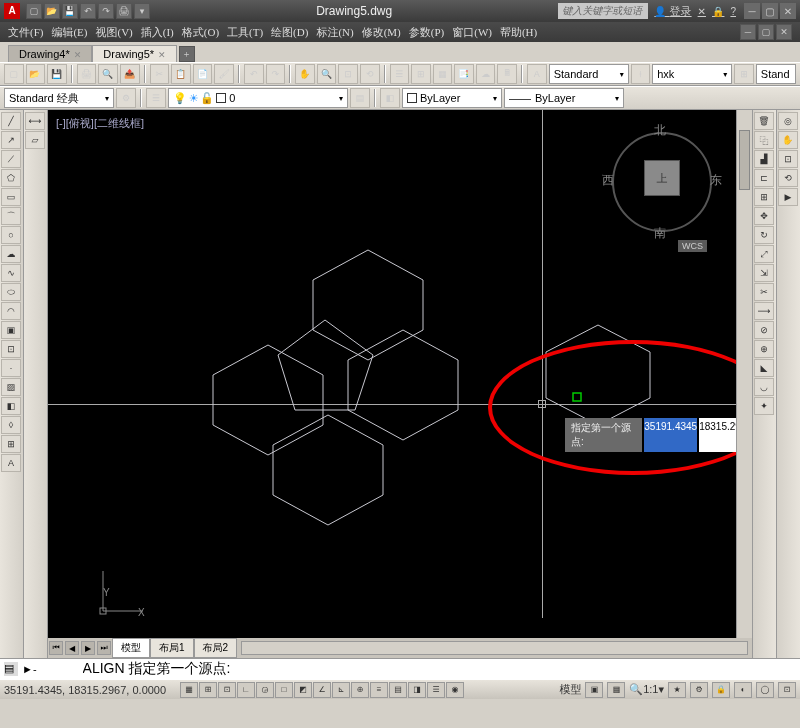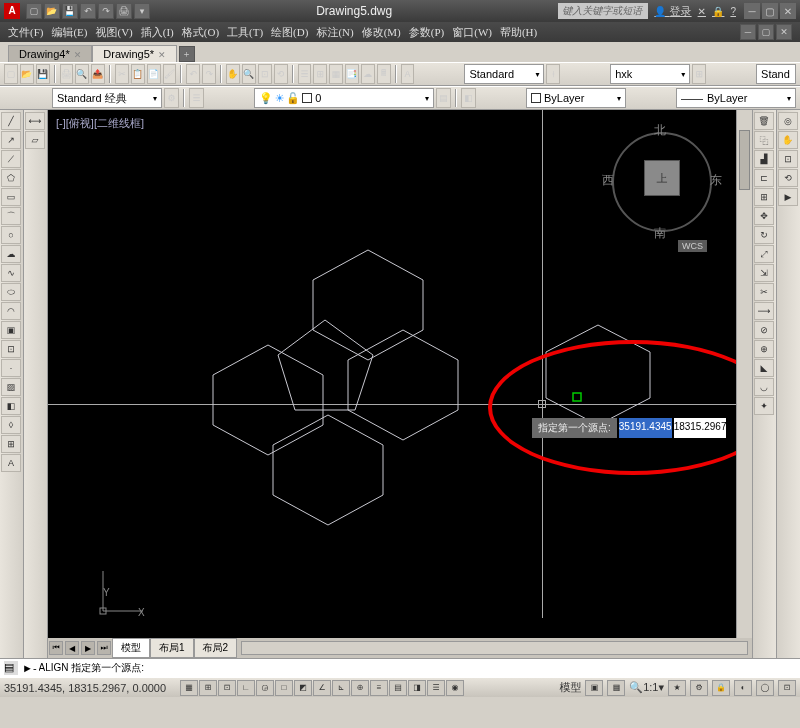--- a/index.html
+++ b/index.html
@@ -16,21 +16,21 @@
 .win-btn { width:16px; height:16px; background:#6a6a6a; display:flex; align-items:center; justify-content:center; font-size:10px; color:#ccc; cursor:pointer; }
 .menubar { height:20px; background:linear-gradient(#4a4a4a,#3a3a3a); display:flex; align-items:center; padding:0 8px; gap:8px; color:#ddd; }
 .menu-item { font-size:11px; cursor:pointer;font-family:Liberation Serif, serif; }
 .tabbar { height:20px; background:#d4d0c8; display:flex; align-items:flex-end; padding:0 8px; gap:0; }
 .doc-tab { padding:2px 10px; background:#b8b4ac; border:1px solid #999; border-bottom:none; font-size:10px; cursor:pointer; }
 .doc-tab.active { background:#e8e4dc; }
 .doc-close { margin-left:4px; font-size:9px; color:#888; }
 .toolbar-row { height:24px; background:linear-gradient(#e8e4dc,#d4d0c8); border-top:1px solid #fff; border-bottom:1px solid #999; display:flex; align-items:center; padding:0 4px; gap:2px; }
 .tb-btn { background:#e0dcd4; border:1px solid #b8b4ac; width:20px; height:20px; }
 .tb-sep { width:2px; height:18px; border-left:1px solid #999; border-right:1px solid #fff; margin:0 2px; }
-.tb-dd { height:20px; background:#fff; border:1px solid #999; padding:0 4px; display:flex; align-items:center; font-size:10px; min-width:80px;margin-left:48px; }
+.tb-dd { height:20px; background:#fff; border:1px solid #999; padding:0 4px; display:flex; align-items:center; font-size:10px; min-width:80px; }
 .tb-dd-arrow { margin-left:auto; font-size:8px; }
 .layer-swatch { width:10px; height:10px; border:1px solid #333; display:inline-block; }
 .main { position:relative; height:548px; display:flex; background:#d4d0c8; }
 .vtool { width:24px; background:linear-gradient(90deg,#e8e4dc,#d4d0c8); border-right:1px solid #999; display:flex; flex-direction:column; gap:1px; padding:2px 1px; }
 .vt-btn { width:20px; height:18px; background:#e0dcd4; border:1px solid #b8b4ac; font-size:9px; display:flex; align-items:center; justify-content:center; cursor:pointer; color:#333; }
 .canvas { flex:1; position:relative; background:#000000; overflow:hidden; }
 .vp-label { position:absolute; top:6px; left:8px; color:#aac; font-size:11px; }
 .crosshair-v { position:absolute; top:0; bottom:40px; left:494px; width:1px; background:#aaa; }
 .crosshair-h { position:absolute; left:0; right:0; top:294px; height:1px; background:#aaa; }
 .cursor-box { position:absolute; left:490px; top:290px; width:8px; height:8px; border:1px solid #aaa; }
@@ -40,35 +40,35 @@
 .ucs-axis { position:absolute; left:50px; bottom:42px; width:50px; height:50px; }
 .viewcube { position:absolute; top:12px; right:30px; width:120px; height:120px; }
 .vc-ring { position:absolute; top:10px; left:10px; width:100px; height:100px; border:2px solid #555; border-radius:50%; }
 .vc-cube { position:absolute; top:38px; left:42px; width:36px; height:36px; background:#8a8a8a; border:1px solid #555; display:flex; align-items:center; justify-content:center; font-size:11px; color:#333; }
 .vc-n { position:absolute; top:0; left:52px; color:#888; font-size:12px; }
 .vc-s { position:absolute; bottom:0; left:52px; color:#888; font-size:12px; }
 .vc-e { position:absolute; top:50px; right:0; color:#888; font-size:12px; }
 .vc-w { position:absolute; top:50px; left:0; color:#888; font-size:12px; }
 .wcs-label { position:absolute; top:130px; right:45px; background:#5a5a5a; color:#ccc; padding:1px 4px; font-size:9px; }
 .red-ellipse { position:absolute; left:440px; top:230px; width:290px; height:135px; border:4px solid #e00; border-radius:50%; pointer-events:none; }
-.tooltip-area { position:absolute; left:484px; top:308px; display:flex; gap:2px; }
+.tooltip-area { position:absolute; left:517px; top:308px; display:flex; gap:2px; }
 .tt-label { background:#6a6a6a; color:#eee; padding:3px 6px; font-size:10px; }
 .tt-input { background:#fff; padding:3px 0; font-size:10px; }
 .tt-input.sel { background:#3169c6; color:#fff; }
 .layout-tabs { position:absolute; bottom:0; left:0; right:0; height:20px; background:#c8c4bc; display:flex; align-items:center; }
 .lt-nav { width:14px; height:14px; background:#b8b4ac; border:1px solid #999; font-size:8px; display:flex; align-items:center; justify-content:center; margin:0 1px; cursor:pointer; }
 .lt-tab { padding:2px 8px; background:#e8e4dc; border:1px solid #999; font-size:10px; cursor:pointer; }
 .lt-tab.active { background:#fff; }
 .lt-scroll { flex:1; height:14px; background:#d4d0c8; border:1px solid #999; margin:0 4px; }
 .rtool { width:24px; background:linear-gradient(90deg,#d4d0c8,#e8e4dc); border-left:1px solid #999; display:flex; flex-direction:column; gap:1px; padding:2px 1px; }
 .cmd-area { background:#e8e8e8; border-top:1px solid #999; }
 .cmd-line { padding:2px 4px; font-size:10px; background:#f4f4f4; border-bottom:1px solid #ccc; color:#333; }
 .cmd-input-row { display:flex; align-items:center; padding:2px 4px; background:#fff; }
 .cmd-icon { width:14px; height:14px; background:#ddd; margin-right:4px; }
-.cmd-input { flex:1; border:none; background:transparent; font-size:10px; outline:none; }
+.cmd-input { flex:1; border:none; background:transparent; font-size:14px; outline:none;margin-left:44px; }
 .statusbar { height:20px; background:linear-gradient(#e8e4dc,#c8c4bc); border-top:1px solid #fff; display:flex; align-items:center; padding:0 4px; gap:6px; font-size:10px; color:#333; }
 .sb-coords { min-width:170px; }
 .sb-btns { display:flex; gap:1px; }
 .sb-btn { width:18px; height:16px; background:#d0ccc4; border:1px solid #999; font-size:8px; display:flex; align-items:center; justify-content:center; cursor:pointer; }
 .sb-right { margin-left:auto; display:flex; gap:4px; align-items:center; }
 .scroll-v { position:absolute; right:0; top:0; bottom:20px; width:16px; background:#d4d0c8; border-left:1px solid #999; }
 .scroll-thumb { position:absolute; left:2px; right:2px; top:20px; height:60px; background:#b8b4ac; border:1px solid #888; }
 </style>
 </head>
 <body>

